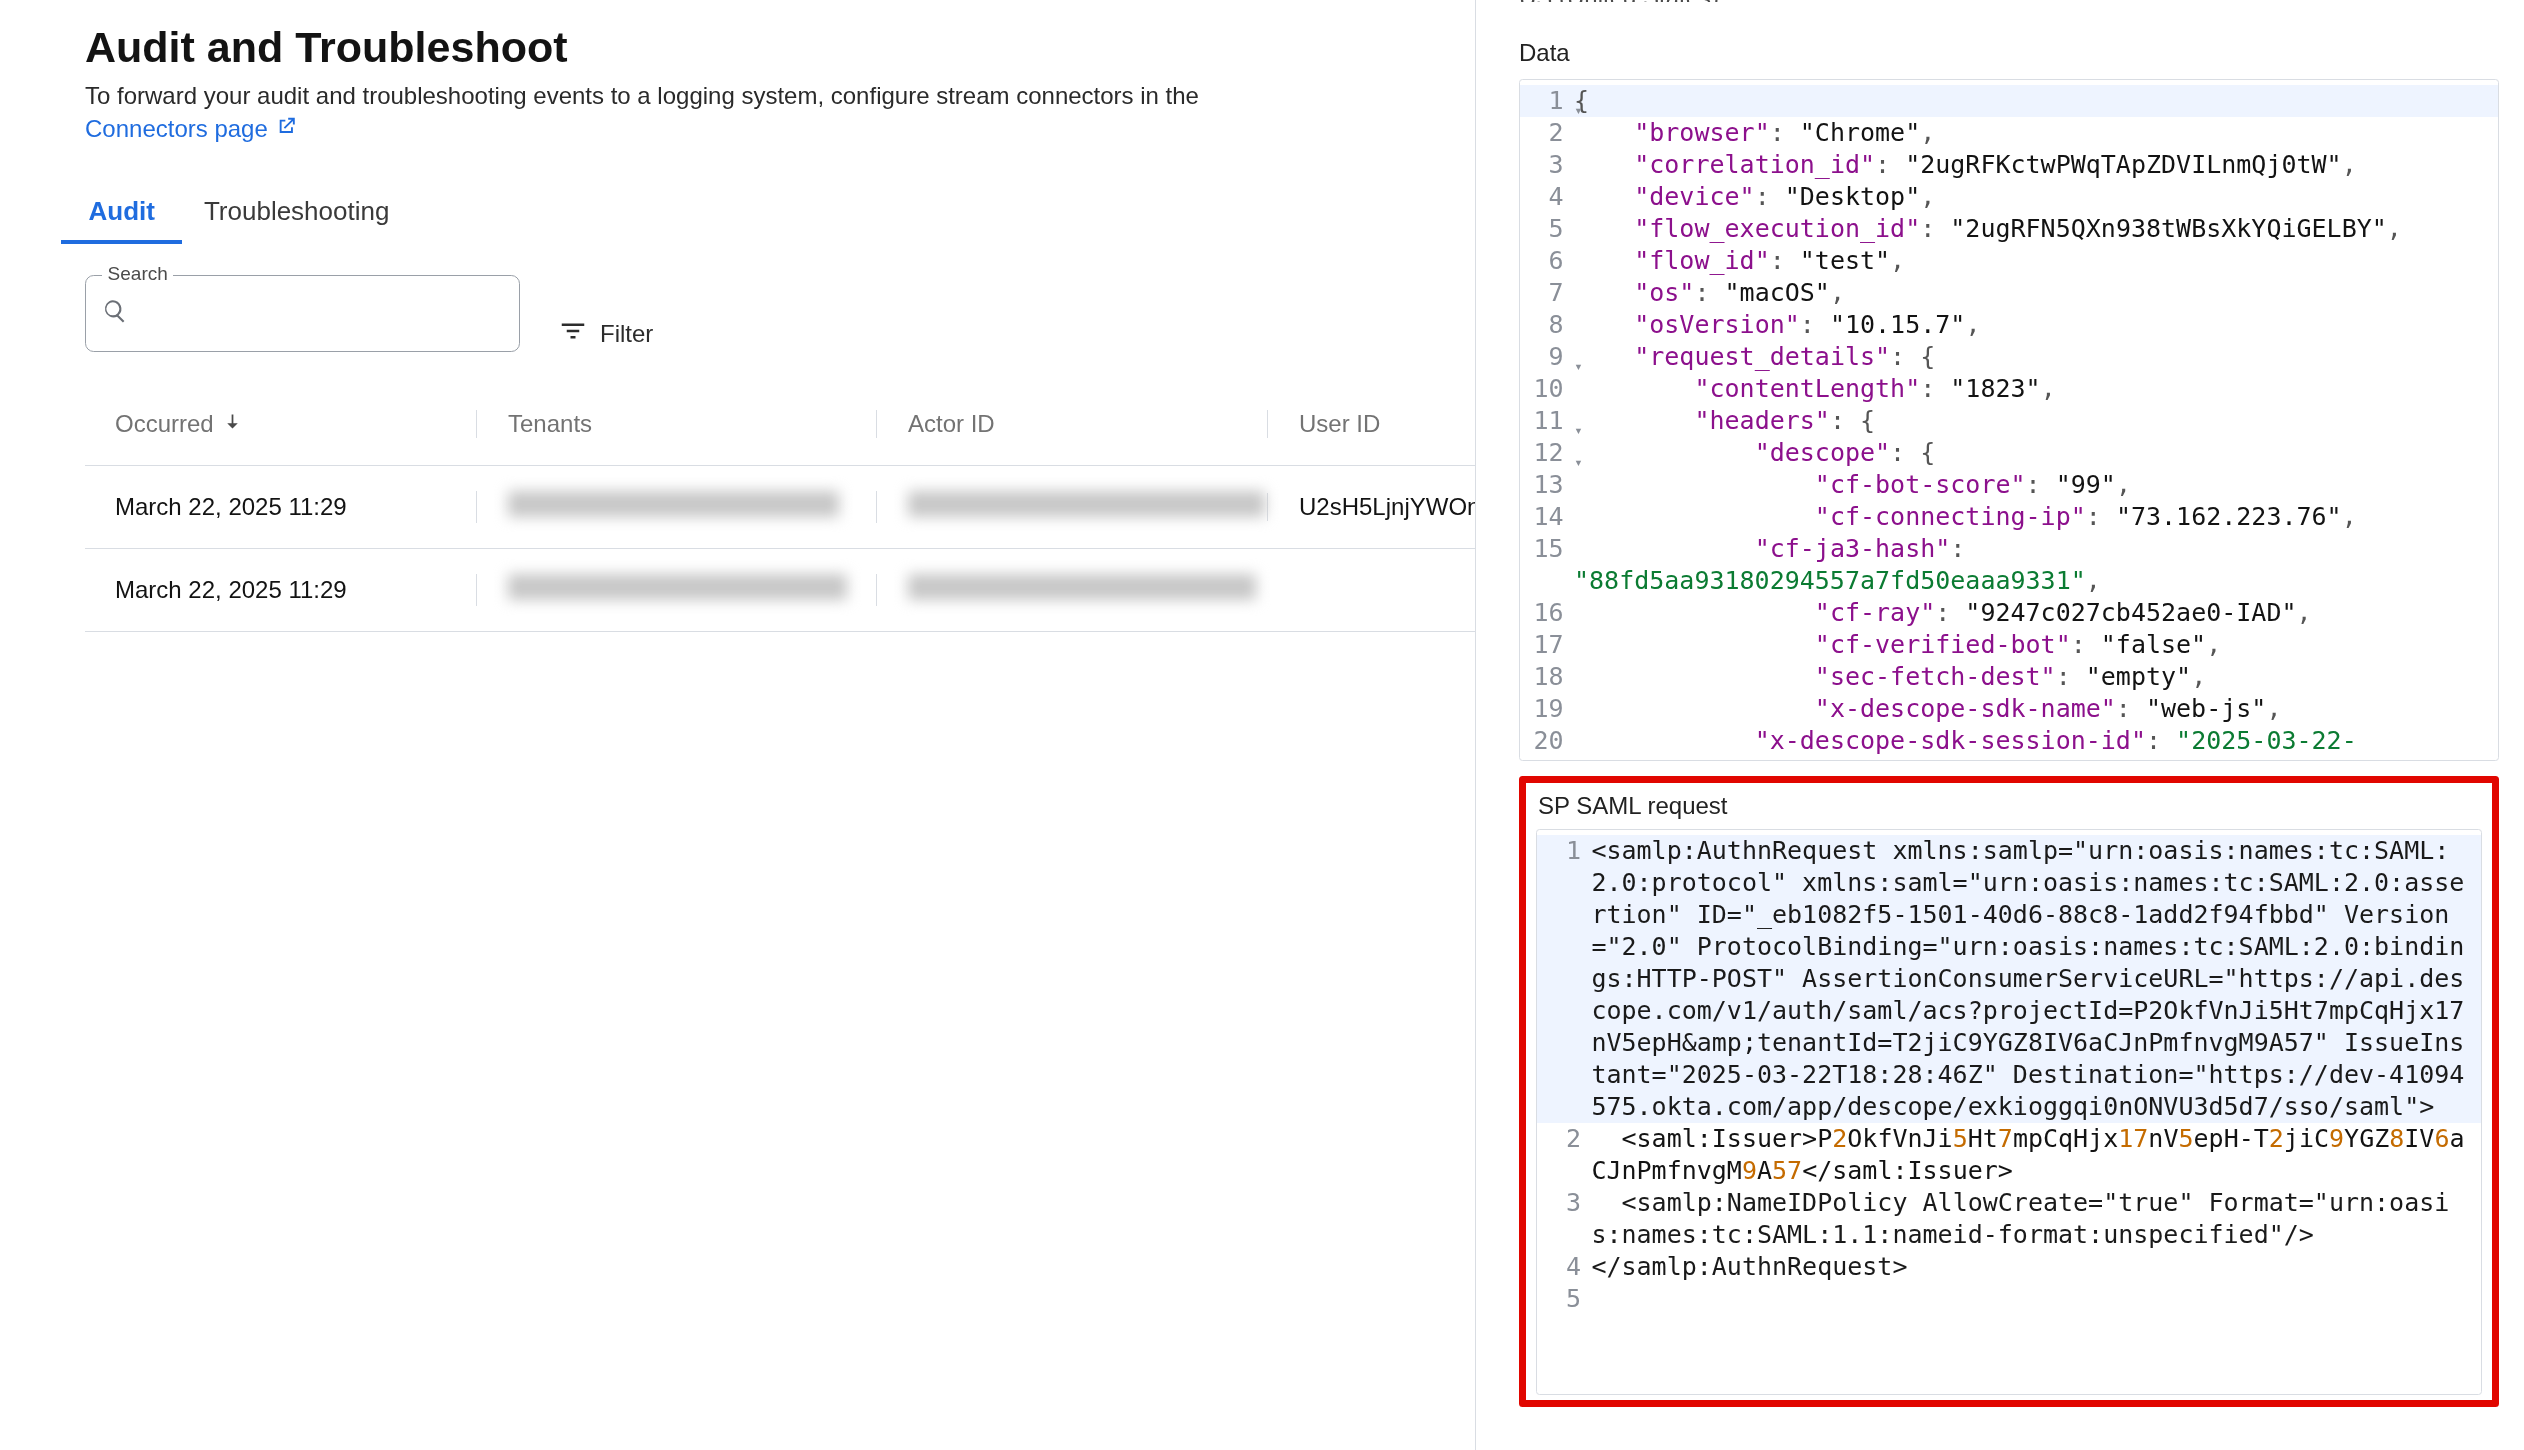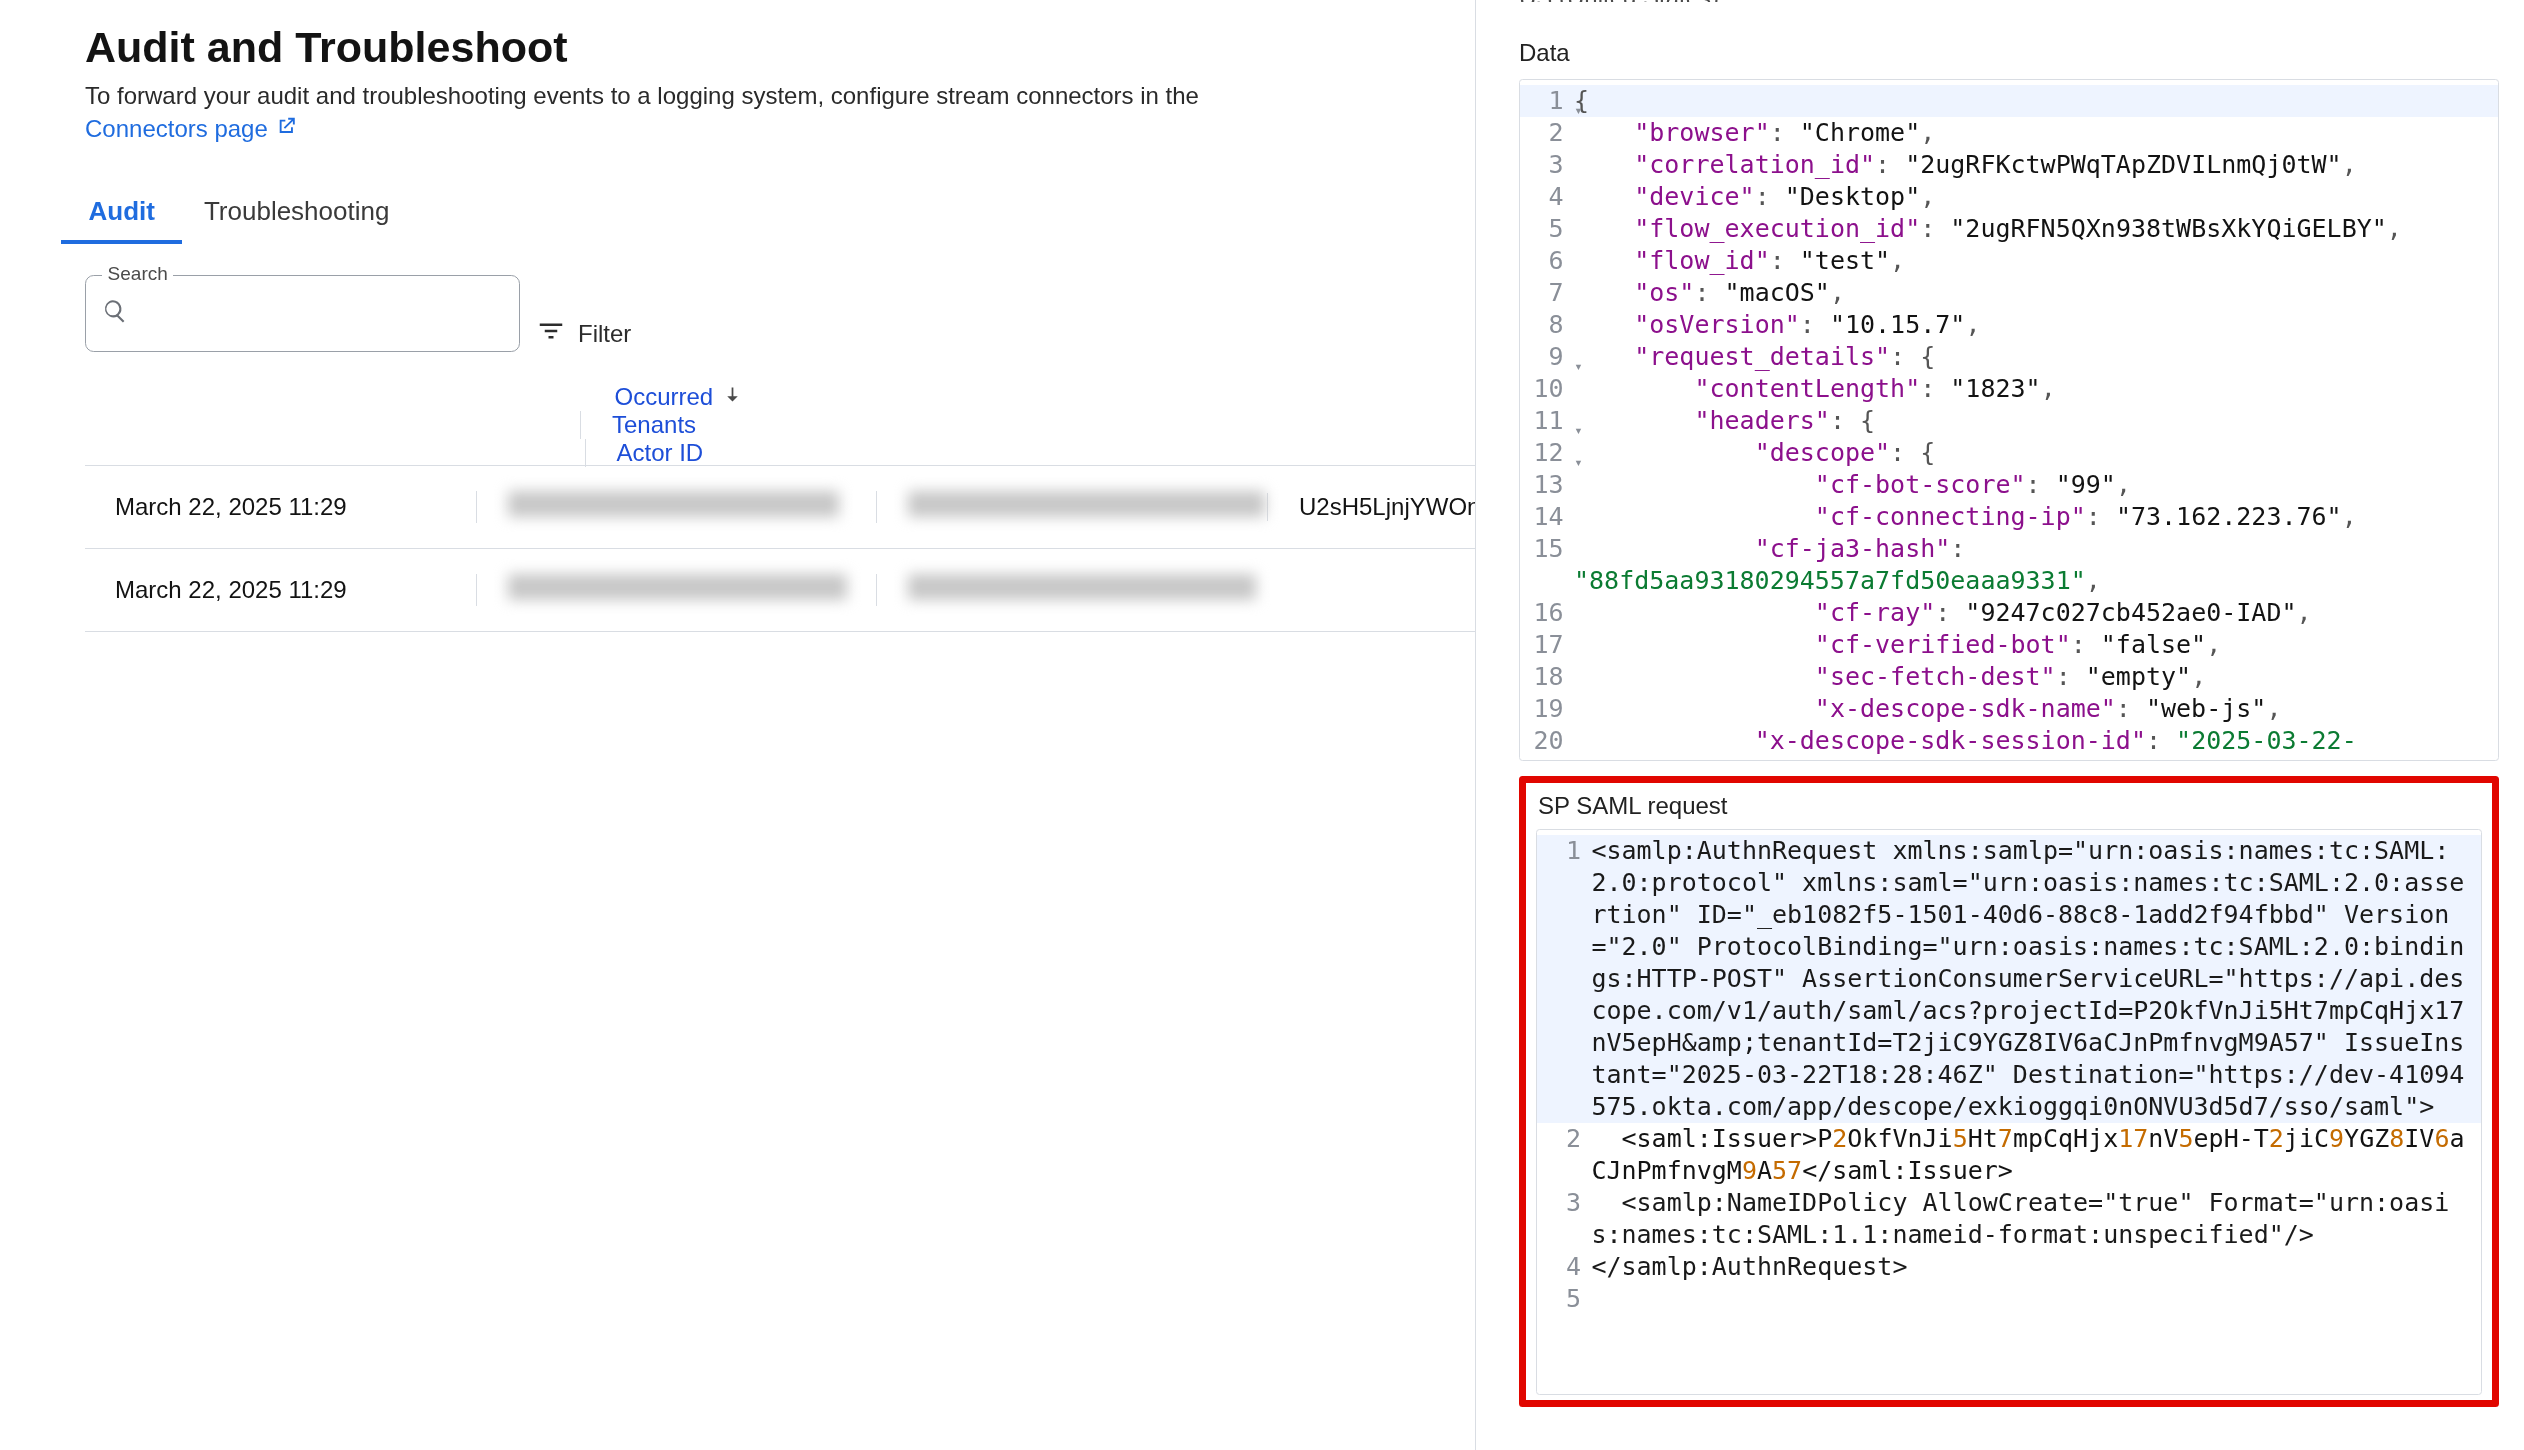--- a/index.html
+++ b/index.html
@@ -32,39 +32,39 @@
   .title { font-size:43px; font-weight:700; margin:5.2px 0 10.4px; }
   .subtitle { font-size:24px; color:#2a2a2a; margin:0 0 5.2px; max-width:1218px; }
   .link { color:var(--accent); font-size:24px; display:inline-flex; align-items:flex-start; gap:7px; }
   .ext-icon svg { width:22.6px; height:22.6px; fill:var(--accent); }
 
   .tabs { display:flex; gap:42px; margin-top:40px; border-bottom:1.7px solid transparent; }
   .tab { font-size:26px; padding:12px 3.5px 17.4px; color:#3a3a3a; position:relative; }
   .tab.active { color:var(--accent); font-weight:600; }
   .tab.active::after { content:""; position:absolute; left:-24px; right:-24px; bottom:0; height:4.3px; background:var(--accent); }
 
-  .controls { display:flex; align-items:flex-end; gap:16px; margin-top:30px; }
+  .controls { display:flex; align-items:flex-end; gap:38px; margin-top:30px; }
   .search-wrap { position:relative; }
   .search-label {
     position:absolute; top:-12px; left:17.4px; background:#fff; padding:0 5.2px;
     font-size:19px; color:#4b4b4b;
   }
   .search-box {
     width:435px; height:77px; border:1.7px solid #9aa0a8; border-radius:8.7px;
     display:flex; align-items:center; padding:0 15.7px;
   }
   .search-box svg { width:26px; height:26px; fill:#6b6f76; }
   .search-input { border:none; outline:none; font-size:22.6px; margin-left:10.4px; width:100%; }
 
   .filter-btn { display:flex; align-items:center; gap:12px; color:#2c2c2c; font-size:24px; }
   .filter-btn svg { width:30px; height:30px; fill:#2c2c2c; }
 
   .table { margin-top:31px; width:calc(100% - 0px); }
   .thead, .trow { display:flex; align-items:center; height:83px; border-bottom:0.9px solid var(--border); }
-  .thead { color:#1d4ed8;flex-direction:column; }
+  .thead { color:#737373; }
   .th, .td { padding-right:21px; }
   .th { display:flex; align-items:center; gap:8.7px; }
   .sort-icon svg { width:21px; height:21px; fill:#4a4a4a; }
   .col-occurred { width:391px; padding-left:30px; }
   .col-tenants  { width:400px; border-left:0.9px solid var(--border); padding-left:31px; }
   .col-actor    { width:391px; border-left:0.9px solid var(--border); padding-left:31px; }
   .col-user     { flex:1; border-left:0.9px solid var(--border); padding-left:31px; white-space:nowrap; overflow:hidden; }
 
   .blur { filter:blur(7px); background:#c7c7c7; height:26px; border-radius:1.7px; display:inline-block; }
 

